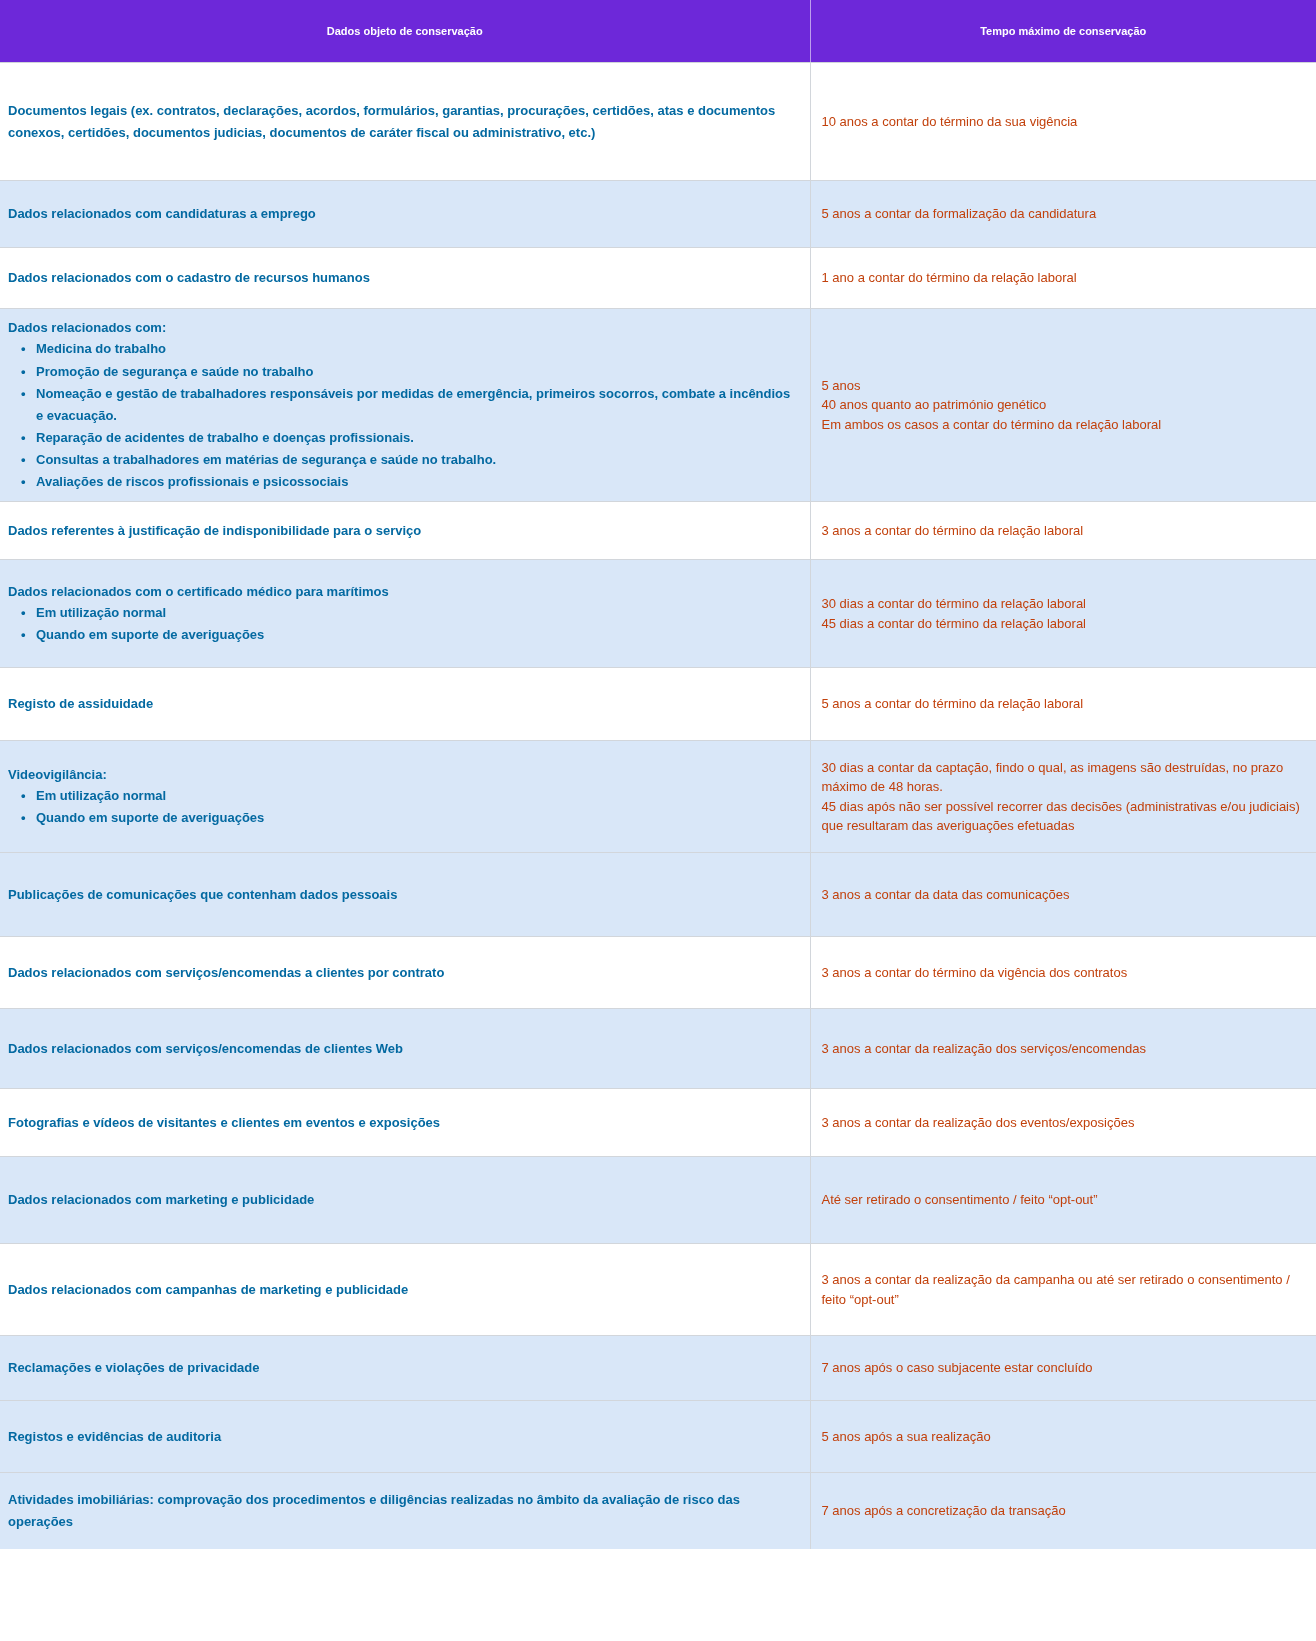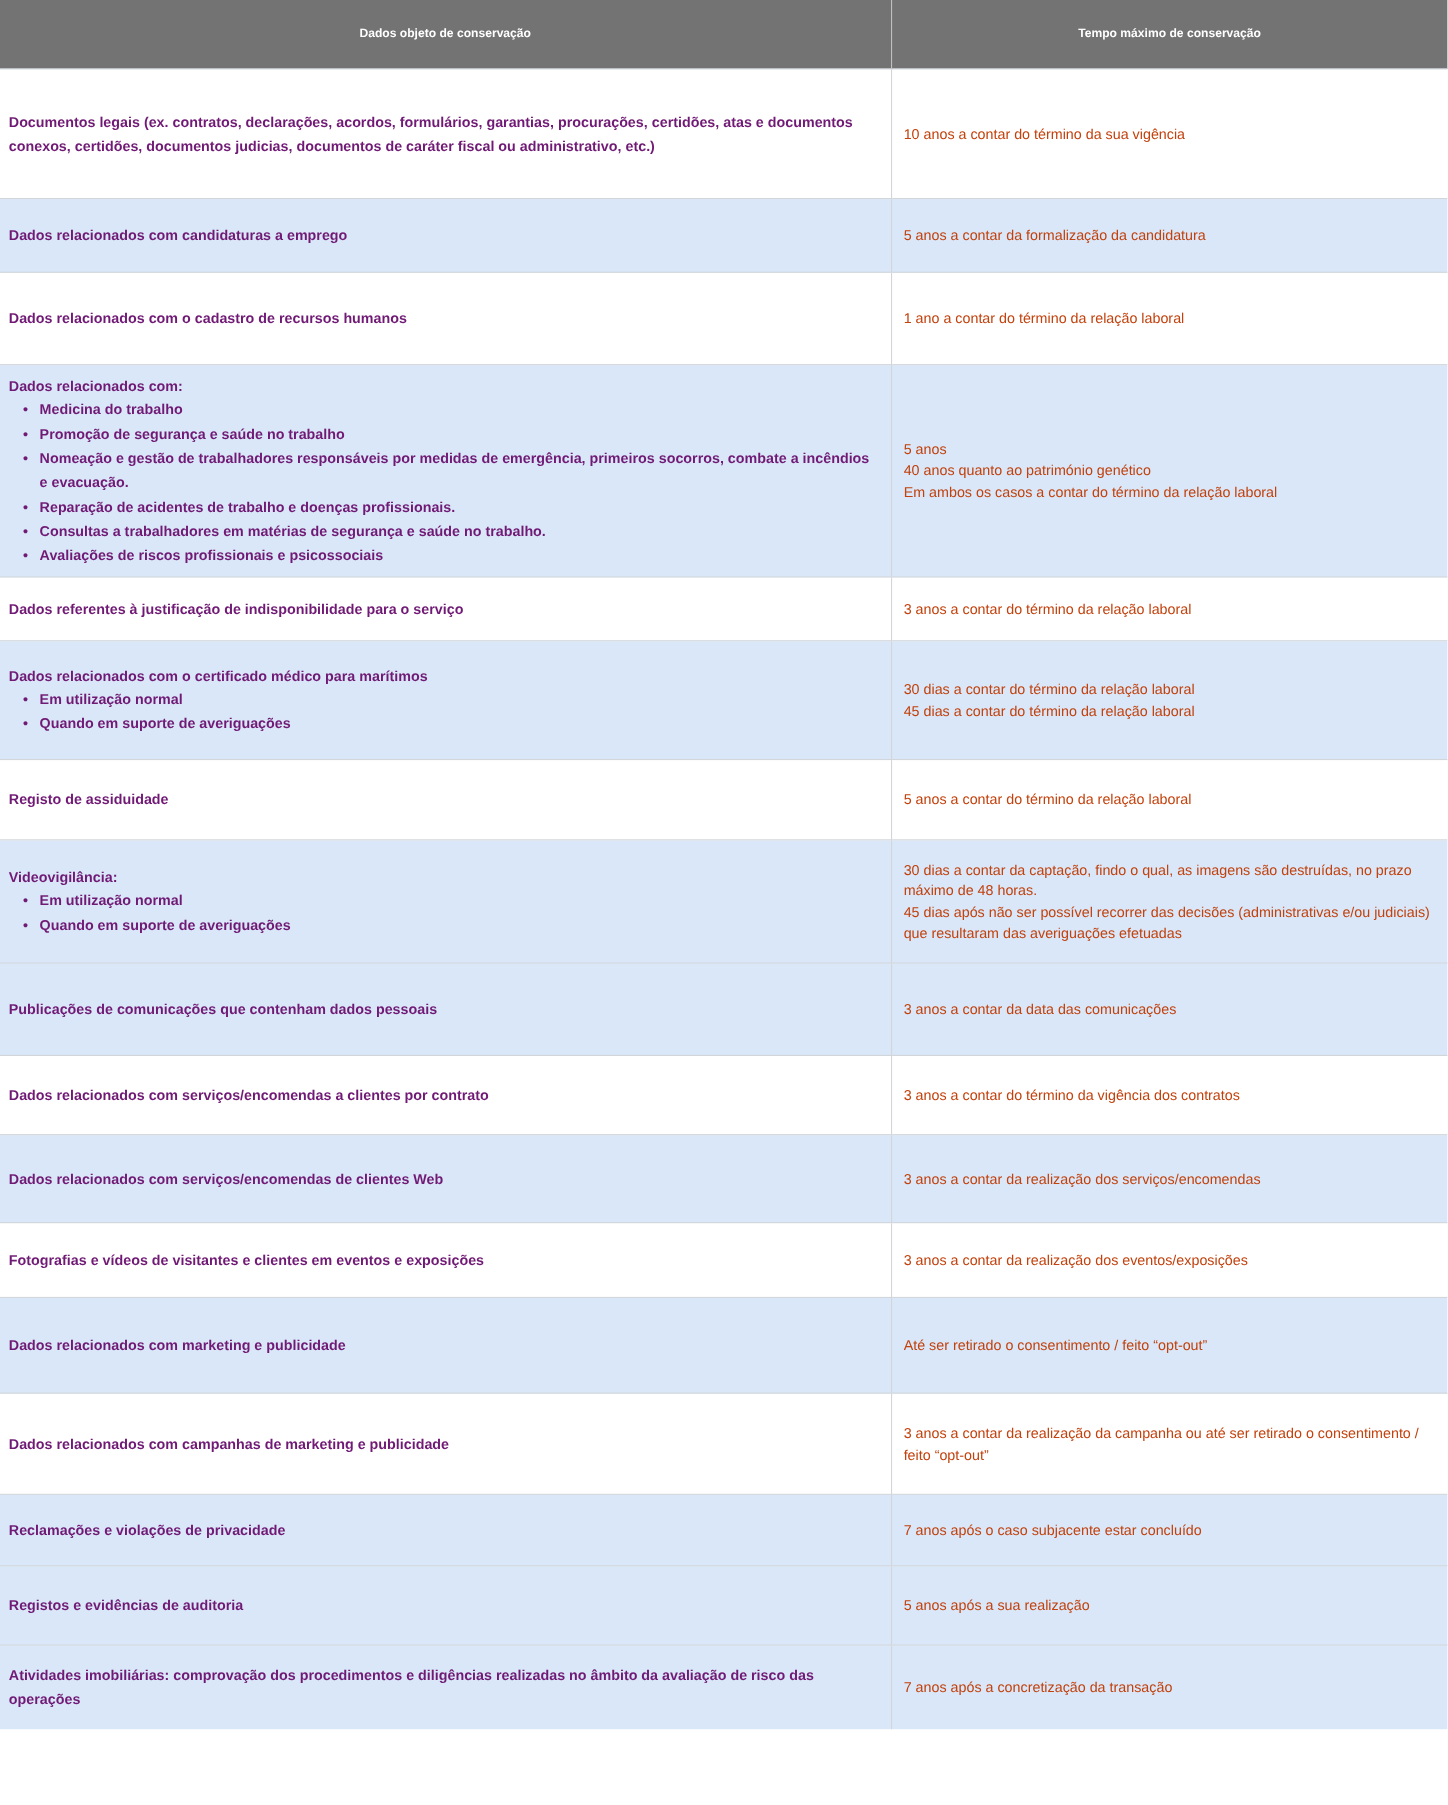--- a/index.html
+++ b/index.html
@@ -16,21 +16,21 @@
   }
   table.retention {
     width: 1316px;
     border-collapse: collapse;
     table-layout: fixed;
   }
   col.col-left  { width: 810px; }
   col.col-right { width: 506px; }
 
   thead th {
-    background: #737373;
+    background: #6d28d9;
     color: #ffffff;
     font-size: 11px;
     font-weight: bold;
     text-align: center;
     vertical-align: middle;
     height: 62px;
     padding: 0 10px;
     border-bottom: 1px solid #cfd4d9;
   }
   thead th + th {
@@ -43,21 +43,21 @@
   tbody td {
     vertical-align: middle;
     border-top: 1px solid #d2d6db;
     font-size: 13px;
   }
   tbody tr:first-child td { border-top: none; }
 
   td.cell-left {
     padding: 8px 16px 8px 8px;
     border-right: 1px solid #d2d6db;
-    color: #701a75;
+    color: #0369a1;
     font-weight: bold;
     line-height: 1.65;
   }
   td.cell-right {
     padding: 8px 14px 8px 11px;
     color: #c2410c;
     font-weight: normal;
     line-height: 1.5;
   }
 
@@ -107,21 +107,21 @@
   <tr class="shaded" style="height: 67px;">
     <td class="cell-left">
       <div class="intro">Dados relacionados com candidaturas a emprego</div>
 
     </td>
     <td class="cell-right">
           <div>5 anos a contar da formalização da candidatura</div>
         </td>
   </tr>
 
-  <tr style="height: 84px;">
+  <tr style="height: 61px;">
     <td class="cell-left">
       <div class="intro">Dados relacionados com o cadastro de recursos humanos</div>
 
     </td>
     <td class="cell-right">
           <div>1 ano a contar do término da relação laboral</div>
         </td>
   </tr>
 
   <tr class="shaded" style="height: 177px;">

